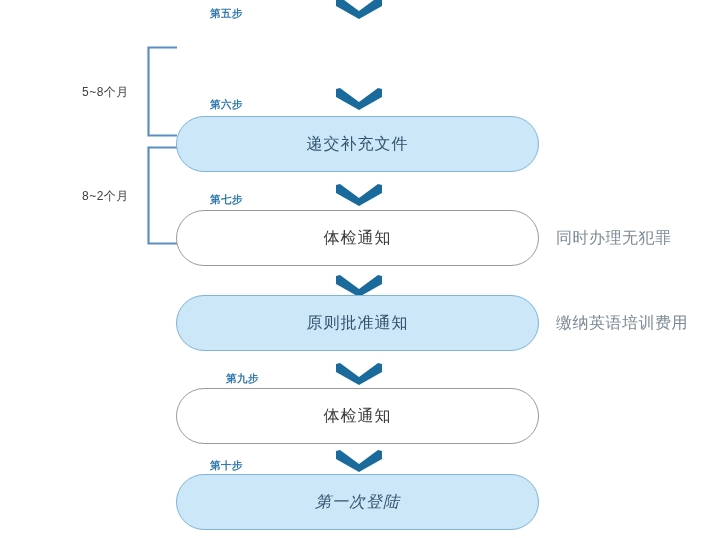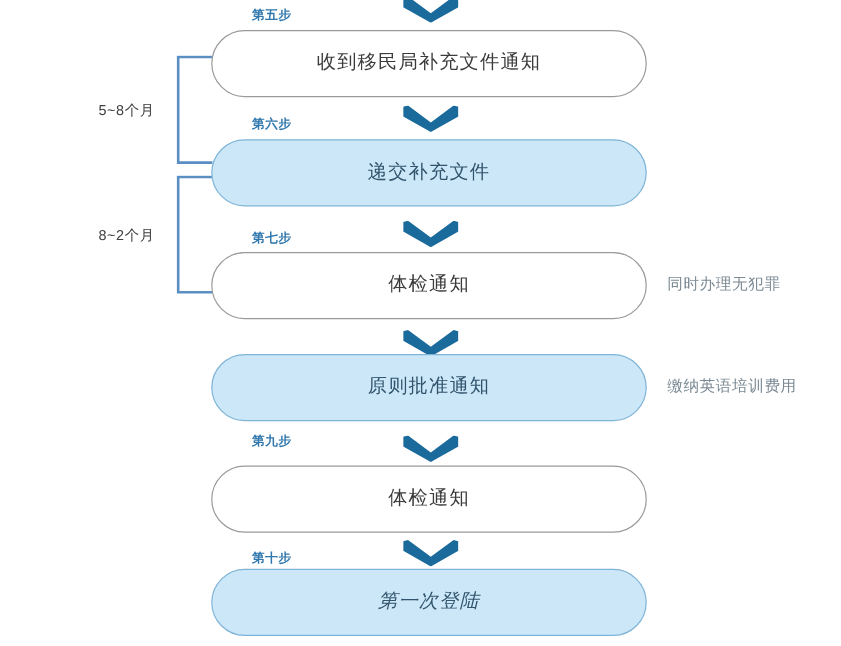--- a/index.html
+++ b/index.html
@@ -73,21 +73,21 @@
     left: 336px;
     width: 46px;
     height: 22px;
   }
   .chevron svg { display: block; }
 
   
   .annotation {
     position: absolute;
     left: 556px;
-    font-size: 13px;
+    font-size: 16px;
     color: #7b8a94;
     white-space: nowrap;
     line-height: 1;
     letter-spacing: 0.5px;
   }
 
   
   .bracket {
     position: absolute;
     left: 146px;
@@ -121,23 +121,20 @@
   </div>
   <div class="duration-text" style="left:82px; top:190px;">8~2个月</div>
 
   <div class="step-row" style="top:0px; height:90px;">
     <div class="chevron" style="top:-3px;">
       <svg width="46" height="22" viewBox="0 0 46 22" xmlns="http://www.w3.org/2000/svg">
         <path d="M0 1 L4 0 L23 14 L42 0 L46 1 L46 9 L23 22 L0 9 Z" fill="#1b6a9c"></path>
       </svg>
     </div>
     <div class="step-tag" style="top:8px;">第五步</div>
-    <div class="pill white" style="top:25px;">
-      <span class="pill-label">收到移民局补充文件通知</span>
-    </div>
   </div>
 
   <div class="step-row" style="top:88px; height:90px;">
     <div class="chevron" style="top:0px;">
       <svg width="46" height="22" viewBox="0 0 46 22" xmlns="http://www.w3.org/2000/svg">
         <path d="M0 1 L4 0 L23 14 L42 0 L46 1 L46 9 L23 22 L0 9 Z" fill="#1b6a9c"></path>
       </svg>
     </div>
     <div class="step-tag" style="top:11px;">第六步</div>
     <div class="pill blue" style="top:28px;">
@@ -170,21 +167,21 @@
     </div>
     <div class="annotation" style="top:48px;font-family:Liberation Mono, monospace;">缴纳英语培训费用</div>
   </div>
 
   <div class="step-row" style="top:358px; height:90px;">
     <div class="chevron" style="top:5px;">
       <svg width="46" height="22" viewBox="0 0 46 22" xmlns="http://www.w3.org/2000/svg">
         <path d="M0 1 L4 0 L23 14 L42 0 L46 1 L46 9 L23 22 L0 9 Z" fill="#1b6a9c"></path>
       </svg>
     </div>
-    <div class="step-tag" style="top:5px;">第九步</div>
+    <div class="step-tag" style="top:15px;margin-left:16px;">第九步</div>
     <div class="pill white" style="top:30px;">
       <span class="pill-label">体检通知</span>
     </div>
   </div>
 
   <div class="step-row" style="top:448px; height:90px;">
     <div class="chevron" style="top:2px;">
       <svg width="46" height="22" viewBox="0 0 46 22" xmlns="http://www.w3.org/2000/svg">
         <path d="M0 1 L4 0 L23 14 L42 0 L46 1 L46 9 L23 22 L0 9 Z" fill="#1b6a9c"></path>
       </svg>

